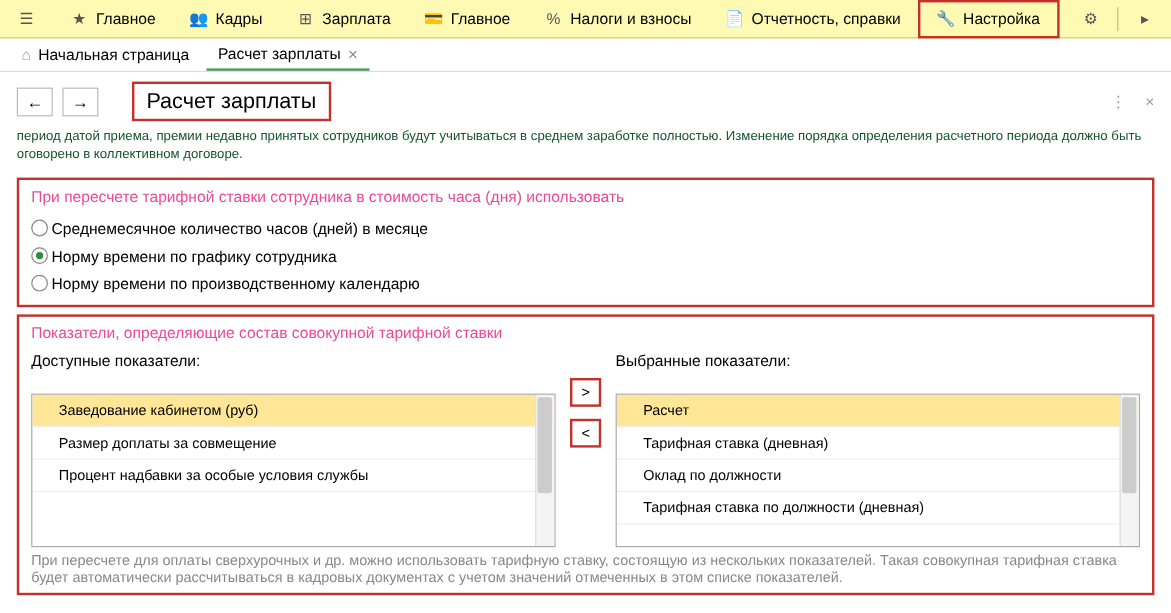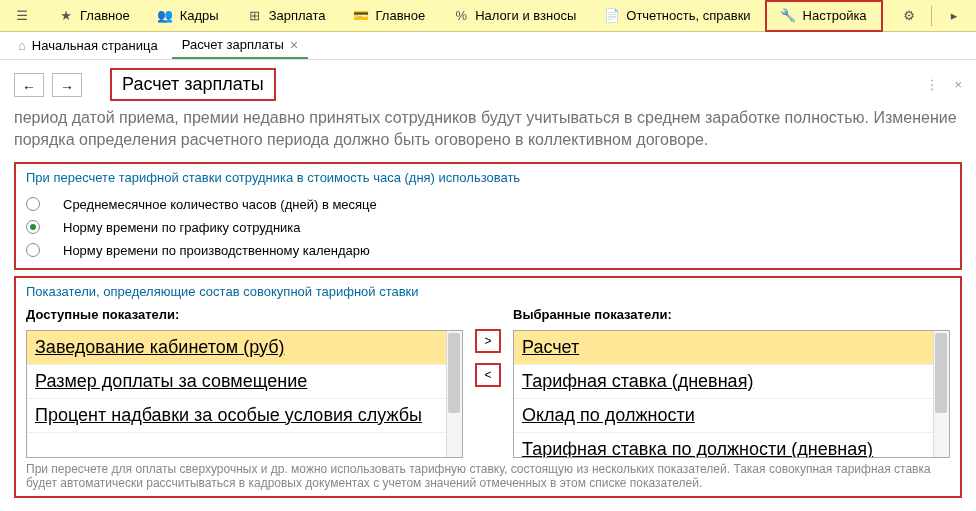--- a/index.html
+++ b/index.html
@@ -102,39 +102,39 @@
       padding: 4px 10px;
       margin-left: 20px;
     }
     .nav-right {
       margin-left: auto;
       display: flex;
       gap: 16px;
       color: #999;
     }
     .intro-text {
-      color: #737373;
-      font-size: 16px;
+      color: #14532d;
+      font-size: 11px;
       line-height: 1.4;
       margin-bottom: 10px;
     }
     .section {
       border: 2px solid #c4302b;
       padding: 6px 10px;
       margin-bottom: 6px;
     }
     .section-title {
-      color: #0369a1;
+      color: #ec4899;
       font-size: 13px;
       margin-bottom: 8px;
     }
     .radio-row {
       display: flex;
       align-items: center;
-      gap: 23px;
+      gap: 3px;
       padding: 4px 0;
       cursor: pointer;
     }
     .radio {
       width: 14px;
       height: 14px;
       border: 1px solid #888;
       border-radius: 50%;
       display: flex;
       align-items: center;
@@ -156,35 +156,33 @@
       display: flex;
       gap: 12px;
       align-items: flex-start;
       margin-top: 4px;
     }
     .col {
       flex: 1;
     }
     .col-label {
       font-size: 13px;
-      margin-bottom: 8px;
-      font-weight: bold;
+      margin-bottom: 20px;
     }
     .listbox {
       border: 1px solid #aaa;
       height: 128px;
       overflow-y: auto;
       position: relative;
     }
     .list-item {
-      padding: 6px 8px;
+      padding: 6px 22px;
       border-bottom: 1px solid #eee;
-      font-size: 18px;
-      cursor: pointer;
-      text-decoration: underline;
+      font-size: 12px;
+      cursor: pointer;
     }
     .list-item.selected {
       background: #ffe797;
     }
     .move-buttons {
       display: flex;
       flex-direction: column;
       gap: 10px;
       padding-top: 22px;
     }

